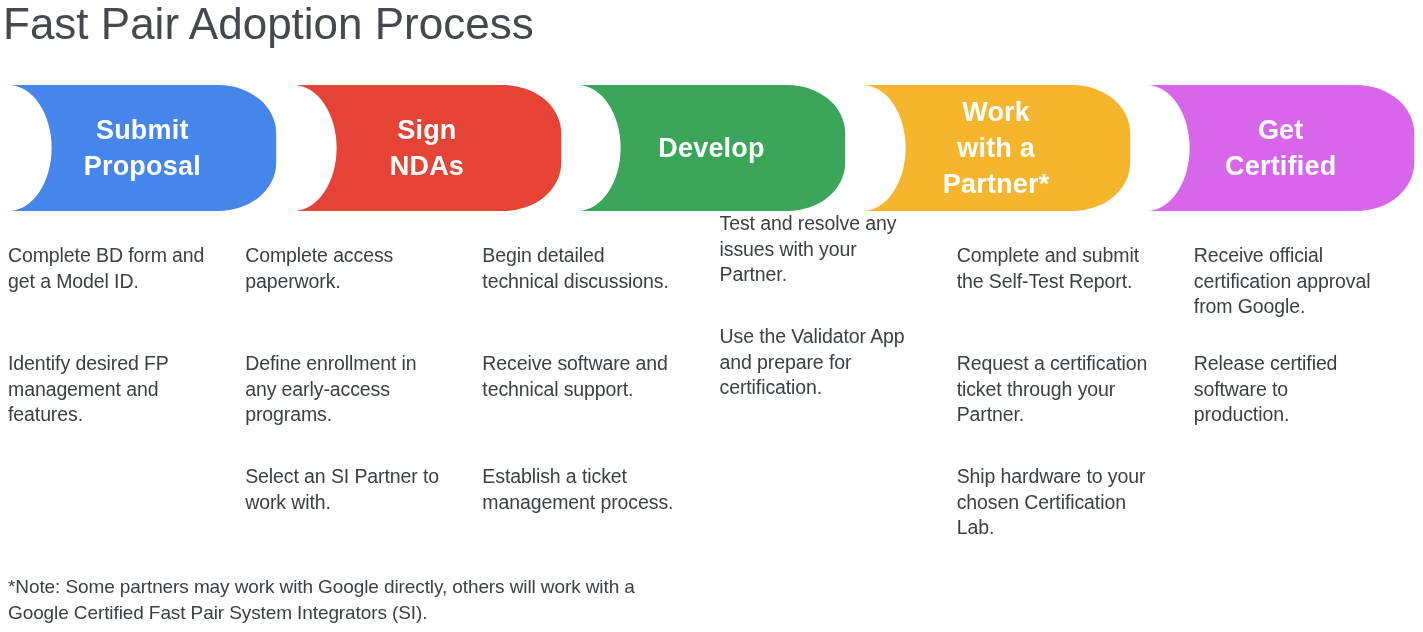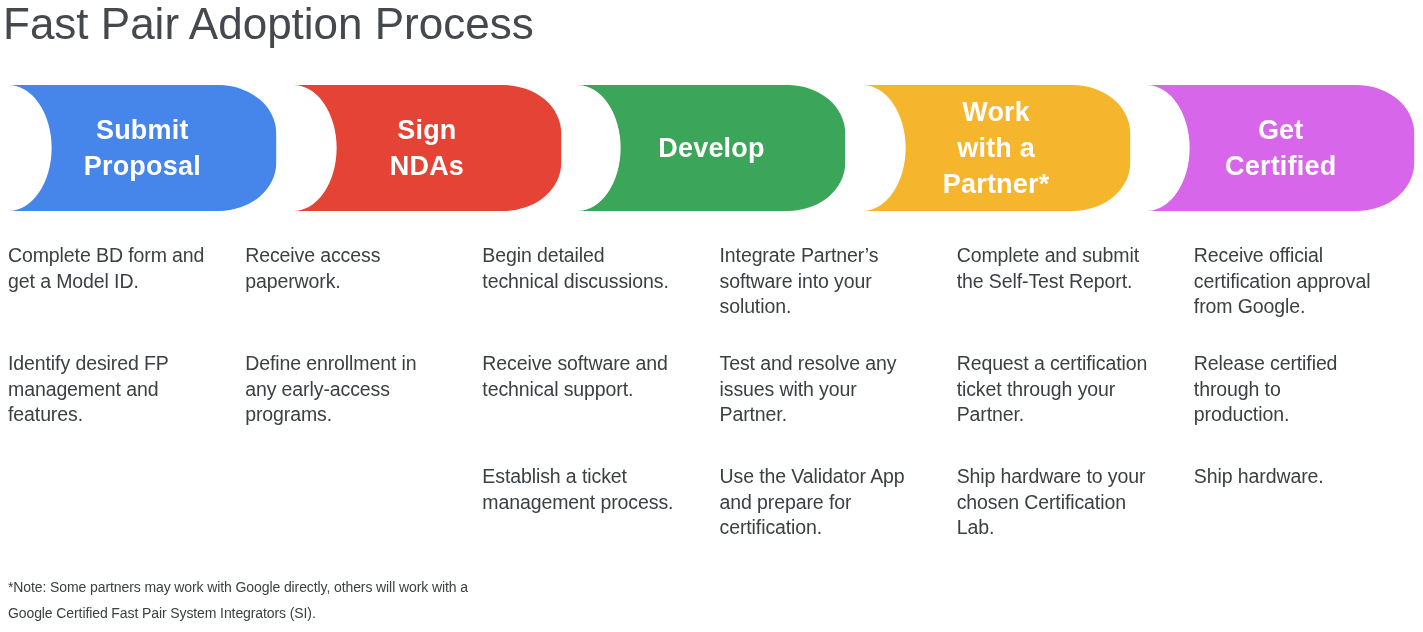--- a/index.html
+++ b/index.html
@@ -65,21 +65,21 @@
     letter-spacing:-0.1px;
   }
   .b1{margin-top:32px;height:108px;}
   .b2{height:113px;}
   .b3{height:110px;}
   .footnote{
     position:absolute;
     top:574px;
     left:8px;
     color:#3c4043;
-    font-size:14px;
+    font-size:19px;
     line-height:26px;
     white-space:pre-line;
     letter-spacing:-0.1px;
   }
 </style>
 </head>
 <body>
 
 <div class="page">
 
@@ -134,40 +134,39 @@
 
     <div class="col">
       <div class="desc b1">Complete BD form and
 get a Model ID.</div>
       <div class="desc b2">Identify desired FP
 management and
 features.</div>
     </div>
 
     <div class="col">
-      <div class="desc b1">Receive access
+      <div class="desc b1">Complete access
 paperwork.</div>
       <div class="desc b2">Define enrollment in
 any early-access
 programs.</div>
+      <div class="desc b3">Select an SI Partner to
+work with.</div>
     </div>
 
     <div class="col">
       <div class="desc b1">Begin detailed
 technical discussions.</div>
       <div class="desc b2">Receive software and
 technical support.</div>
       <div class="desc b3">Establish a ticket
 management process.</div>
     </div>
 
     <div class="col">
-      <div class="desc b1">Integrate Partner’s
-software into your
-solution.</div>
       <div class="desc b2">Test and resolve any
 issues with your
 Partner.</div>
       <div class="desc b3">Use the Validator App
 and prepare for
 certification.</div>
     </div>
 
     <div class="col">
       <div class="desc b1">Complete and submit
@@ -178,23 +177,22 @@
       <div class="desc b3">Ship hardware to your
 chosen Certification
 Lab.</div>
     </div>
 
     <div class="col">
       <div class="desc b1">Receive official
 certification approval
 from Google.</div>
       <div class="desc b2">Release certified
-through to
+software to
 production.</div>
-      <div class="desc b3">Ship hardware.</div>
     </div>
 
   </div>
 
   <div class="footnote">*Note: Some partners may work with Google directly, others will work with a
 Google Certified Fast Pair System Integrators (SI).</div>
 
 </div>
 
 </body></html>

